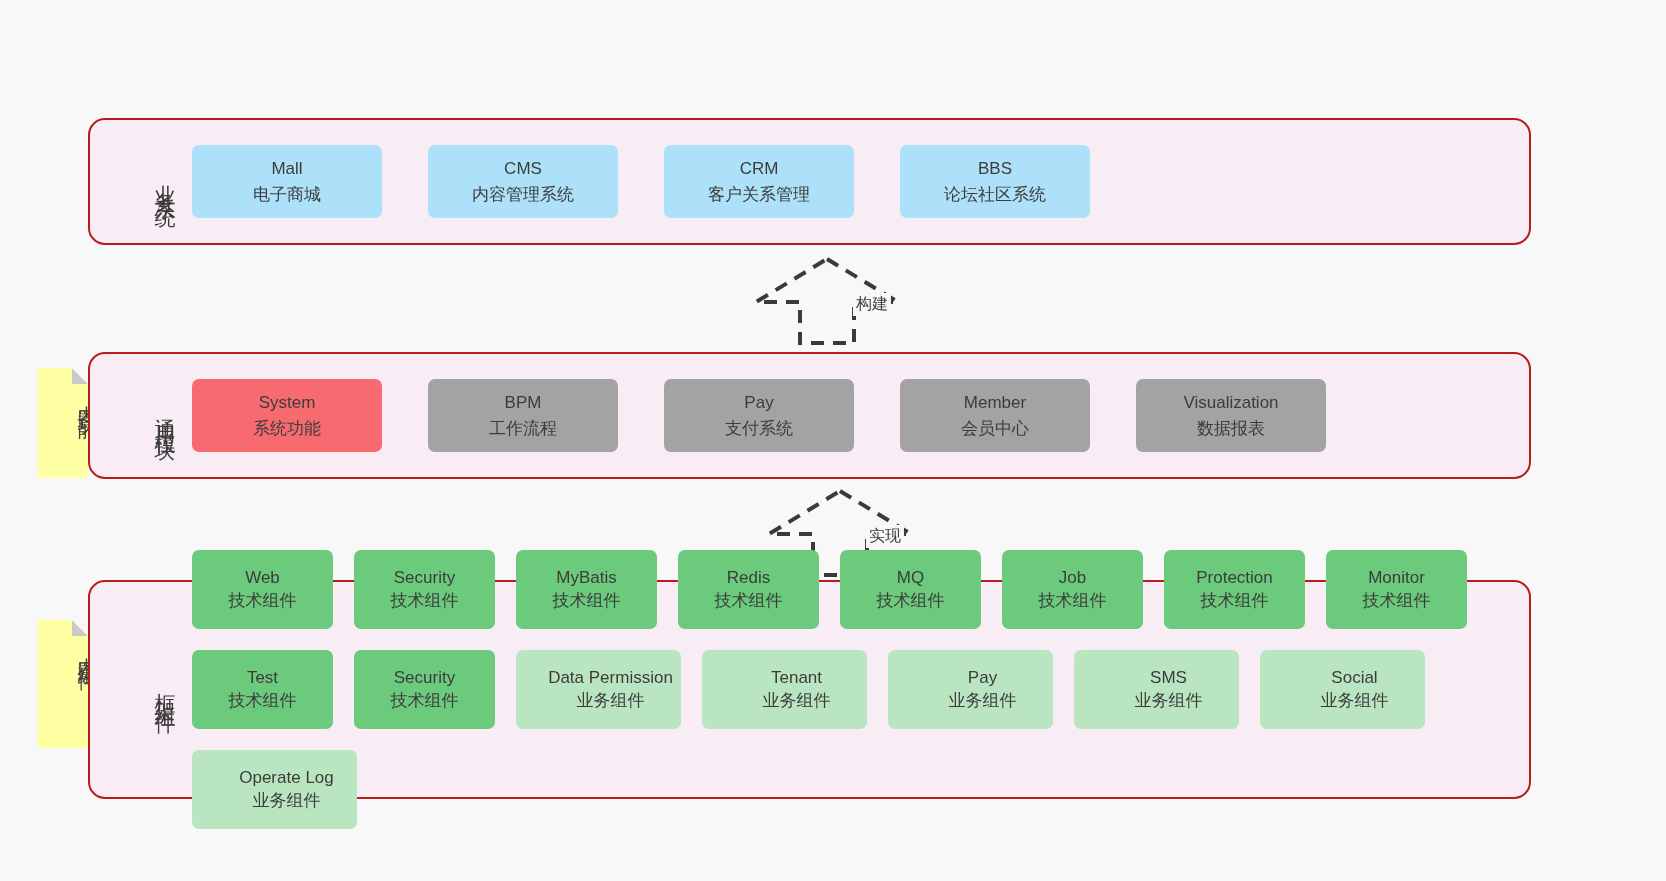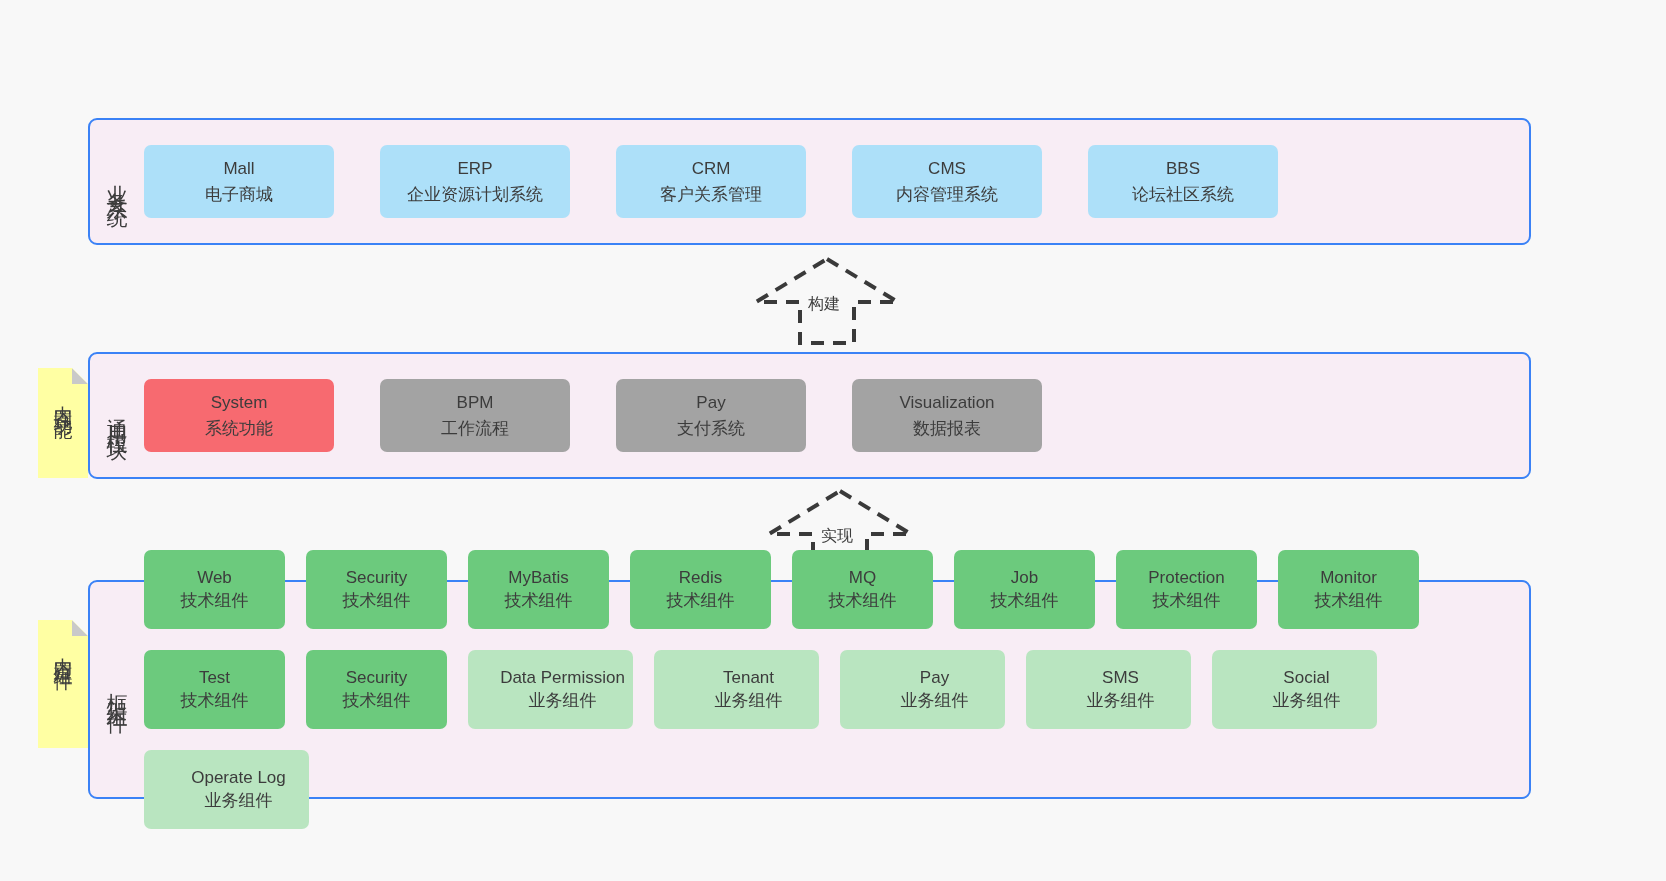--- a/index.html
+++ b/index.html
@@ -4,21 +4,21 @@
 <style>
   html,body{margin:0;padding:0;}
   body{
     width:1666px;height:881px;position:relative;overflow:hidden;
     background:#f8f8f8;
     font-family:"Liberation Sans","DejaVu Sans",sans-serif;
     color:#3c3c3c;
   }
   .layer{
     position:absolute;left:88px;width:1439px;
-    background:#f8edf5;border:2px solid #3b82f6;border-radius:9px;
+    background:#f8edf5;border:2px solid #b91c1c;border-radius:17px;
     display:flex;box-sizing:content-box;
   }
   .layer-label{
     width:54px;flex:0 0 54px;display:flex;align-items:center;justify-content:center;
     writing-mode:vertical-lr;text-orientation:upright;
     font-size:21px;letter-spacing:7px;color:#3c3c3c;
   }
   .boxes{
     flex:1;display:flex;align-items:center;gap:46px;padding-right:12px;
   }
@@ -51,43 +51,39 @@
     margin-top:22px;
     writing-mode:vertical-lr;text-orientation:upright;
     font-size:19px;letter-spacing:5px;color:#3c3c3c;
   }
   .arrow{position:absolute;width:150px;height:92px;}
   .arrow svg{position:absolute;left:0;top:0;}
   .arrow-label{
     position:absolute;left:50%;top:38px;transform:translateX(-58%);
     background:#f8f8f8;padding:1px 3px;font-size:16px;white-space:nowrap;
   }
-  .t{pointer-events:none;}
+  .t{pointer-events:none;margin-left:48px;}
 </style>
 </head>
 <body>
 
 <div class="layer" style="top:118px;height:123px;">
   <div class="layer-label t">业务系统</div>
   <div class="boxes">
     <div class="box box-wide c-blue">
       <span>Mall</span>
       <span>电子商城</span>
     </div>
     <div class="box box-wide c-blue">
-      <span>ERP</span>
-      <span>企业资源计划系统</span>
+      <span>CMS</span>
+      <span>内容管理系统</span>
     </div>
     <div class="box box-wide c-blue">
       <span>CRM</span>
       <span>客户关系管理</span>
-    </div>
-    <div class="box box-wide c-blue">
-      <span>CMS</span>
-      <span>内容管理系统</span>
     </div>
     <div class="box box-wide c-blue">
       <span>BBS</span>
       <span>论坛社区系统</span>
     </div>
   </div>
 </div>
 
 <div class="arrow" style="left:752px;top:255px;">
   <svg width="150" height="92" viewBox="0 0 150 92">
@@ -110,20 +106,24 @@
     </div>
     <div class="box box-wide c-pink">
       <span>BPM</span>
       <span>工作流程</span>
     </div>
     <div class="box box-wide c-pink">
       <span>Pay</span>
       <span>支付系统</span>
     </div>
     <div class="box box-wide c-pink">
+      <span>Member</span>
+      <span>会员中心</span>
+    </div>
+    <div class="box box-wide c-pink">
       <span>Visualization</span>
       <span>数据报表</span>
     </div>
   </div>
 </div>
 
 <div class="arrow" style="left:765px;top:487px;font-family:Liberation Serif, serif;">
   <svg width="150" height="92" viewBox="0 0 150 92">
     <polygon points="75,4 146,47 102,47 102,88 48,88 48,47 4,47" fill="none" stroke="#3a3a3a" stroke-width="4" stroke-dasharray="13 9"></polygon>
   </svg>

